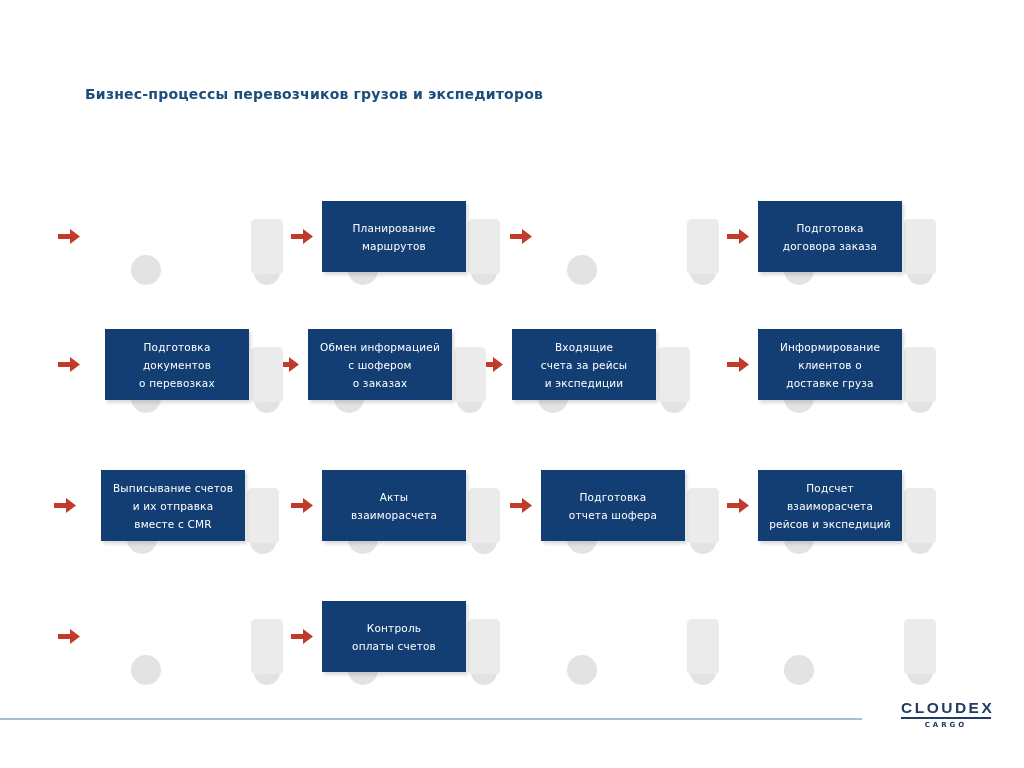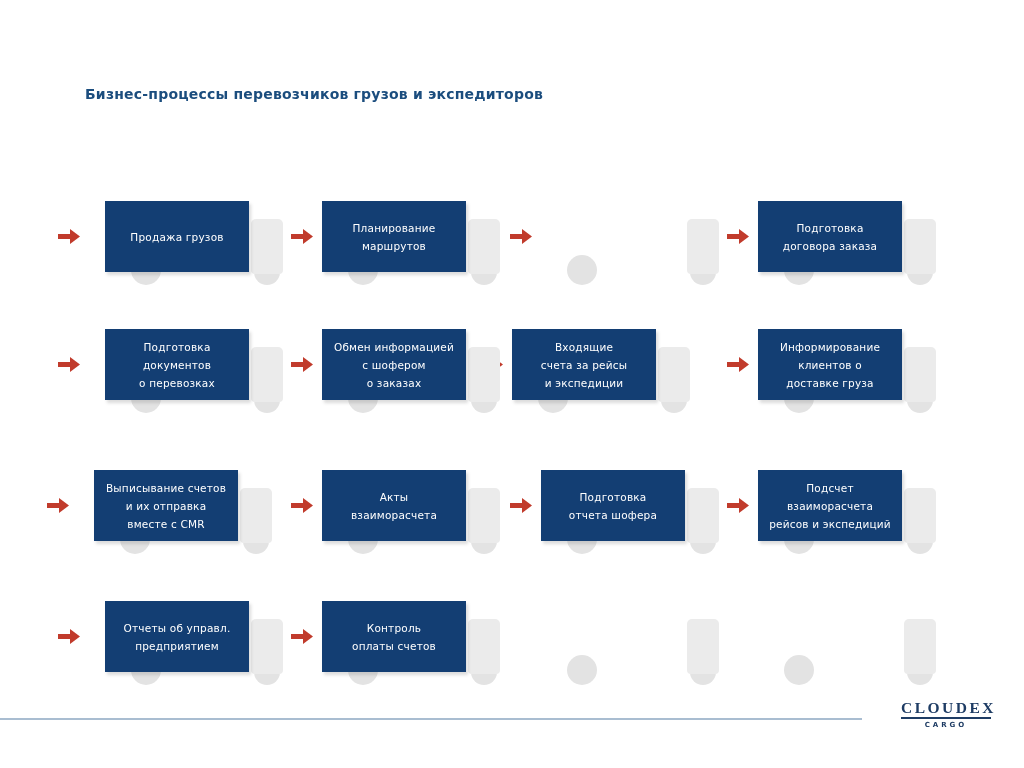--- a/index.html
+++ b/index.html
@@ -30,42 +30,39 @@
   }
   .wheel{position:absolute;border-radius:50%;background:#e3e3e3;z-index:0;}
   .wheel-trailer{left:26px;top:54px;width:30px;height:30px;}
   .wheel-cab{left:149px;top:58px;width:26px;height:26px;}
   .arrow{position:absolute;top:28px;width:22px;height:15px;left:-31px;}
   .arrow.far{left:-47px;}
   .arrow svg{display:block;}
   
   .footer-rule{position:absolute;left:0;top:718px;width:862px;height:2px;background:#a9bdd1;}
   .logo{position:absolute;left:901px;top:699px;width:90px;text-align:center;color:#1e3c64;}
-  .logo-name{font-family:Liberation Serif, serif;font-size:15.5px;font-weight:bold;letter-spacing:2.5px;line-height:17px;text-align:center;}
+  .logo-name{font-family:Liberation Sans, sans-serif;font-size:15.5px;font-weight:bold;letter-spacing:2.5px;line-height:17px;text-align:center;}
   .logo-divider{height:0;border-top:2px solid #1e3c64;margin:1px 0 2px 0;}
   .logo-sub{font-size:7px;font-weight:bold;letter-spacing:3px;text-align:center;}
 </style>
 </head>
 <body>
 
 <div class="slide-title">Бизнес-процессы перевозчиков грузов и экспедиторов</div>
 
 <div class="truck" style="left:105px;top:201px">
   <span class="arrow far">
       <svg width="22" height="15" viewBox="0 0 22 15">
         <rect x="0" y="5" width="12" height="5" fill="#c13b2c"></rect>
         <polygon points="12,0 22,7.5 12,15" fill="#c13b2c"></polygon>
       </svg>
     </span>
   <div class="wheel wheel-trailer"></div>
   <div class="wheel wheel-cab"></div>
   <div class="cab"></div>
-  <div class="trailer">
-      <span class="box-label">Продажа грузов</span>
-    </div>
 </div>
 <div class="truck" style="left:322px;top:201px">
   <span class="arrow">
       <svg width="22" height="15" viewBox="0 0 22 15">
         <rect x="0" y="5" width="12" height="5" fill="#c13b2c"></rect>
         <polygon points="12,0 22,7.5 12,15" fill="#c13b2c"></polygon>
       </svg>
     </span>
   <div class="wheel wheel-trailer"></div>
   <div class="wheel wheel-cab"></div>
@@ -111,21 +108,21 @@
     </span>
   <div class="wheel wheel-trailer"></div>
   <div class="wheel wheel-cab"></div>
   <div class="cab"></div>
   <div class="trailer">
       <span class="box-label">Подготовка
 документов
 о перевозках</span>
     </div>
 </div>
-<div class="truck" style="left:322px;top:329px">
+<div class="truck" style="left:308px;top:329px">
   <span class="arrow">
       <svg width="22" height="15" viewBox="0 0 22 15">
         <rect x="0" y="5" width="12" height="5" fill="#c13b2c"></rect>
         <polygon points="12,0 22,7.5 12,15" fill="#c13b2c"></polygon>
       </svg>
     </span>
   <div class="wheel wheel-trailer"></div>
   <div class="wheel wheel-cab"></div>
   <div class="cab"></div>
   <div class="trailer">
@@ -160,21 +157,21 @@
   <div class="wheel wheel-trailer"></div>
   <div class="wheel wheel-cab"></div>
   <div class="cab"></div>
   <div class="trailer">
       <span class="box-label">Информирование
 клиентов о
 доставке груза</span>
     </div>
 </div>
 
-<div class="truck" style="left:94px;top:470px">
+<div class="truck" style="left:101px;top:470px">
   <span class="arrow far">
       <svg width="22" height="15" viewBox="0 0 22 15">
         <rect x="0" y="5" width="12" height="5" fill="#c13b2c"></rect>
         <polygon points="12,0 22,7.5 12,15" fill="#c13b2c"></polygon>
       </svg>
     </span>
   <div class="wheel wheel-trailer"></div>
   <div class="wheel wheel-cab"></div>
   <div class="cab"></div>
   <div class="trailer">
@@ -233,24 +230,20 @@
 <div class="truck" style="left:105px;top:601px">
   <span class="arrow far">
       <svg width="22" height="15" viewBox="0 0 22 15">
         <rect x="0" y="5" width="12" height="5" fill="#c13b2c"></rect>
         <polygon points="12,0 22,7.5 12,15" fill="#c13b2c"></polygon>
       </svg>
     </span>
   <div class="wheel wheel-trailer"></div>
   <div class="wheel wheel-cab"></div>
   <div class="cab"></div>
-  <div class="trailer">
-      <span class="box-label">Отчеты об управл.
-предприятием</span>
-    </div>
 </div>
 <div class="truck" style="left:322px;top:601px">
   <span class="arrow">
       <svg width="22" height="15" viewBox="0 0 22 15">
         <rect x="0" y="5" width="12" height="5" fill="#c13b2c"></rect>
         <polygon points="12,0 22,7.5 12,15" fill="#c13b2c"></polygon>
       </svg>
     </span>
   <div class="wheel wheel-trailer"></div>
   <div class="wheel wheel-cab"></div>

